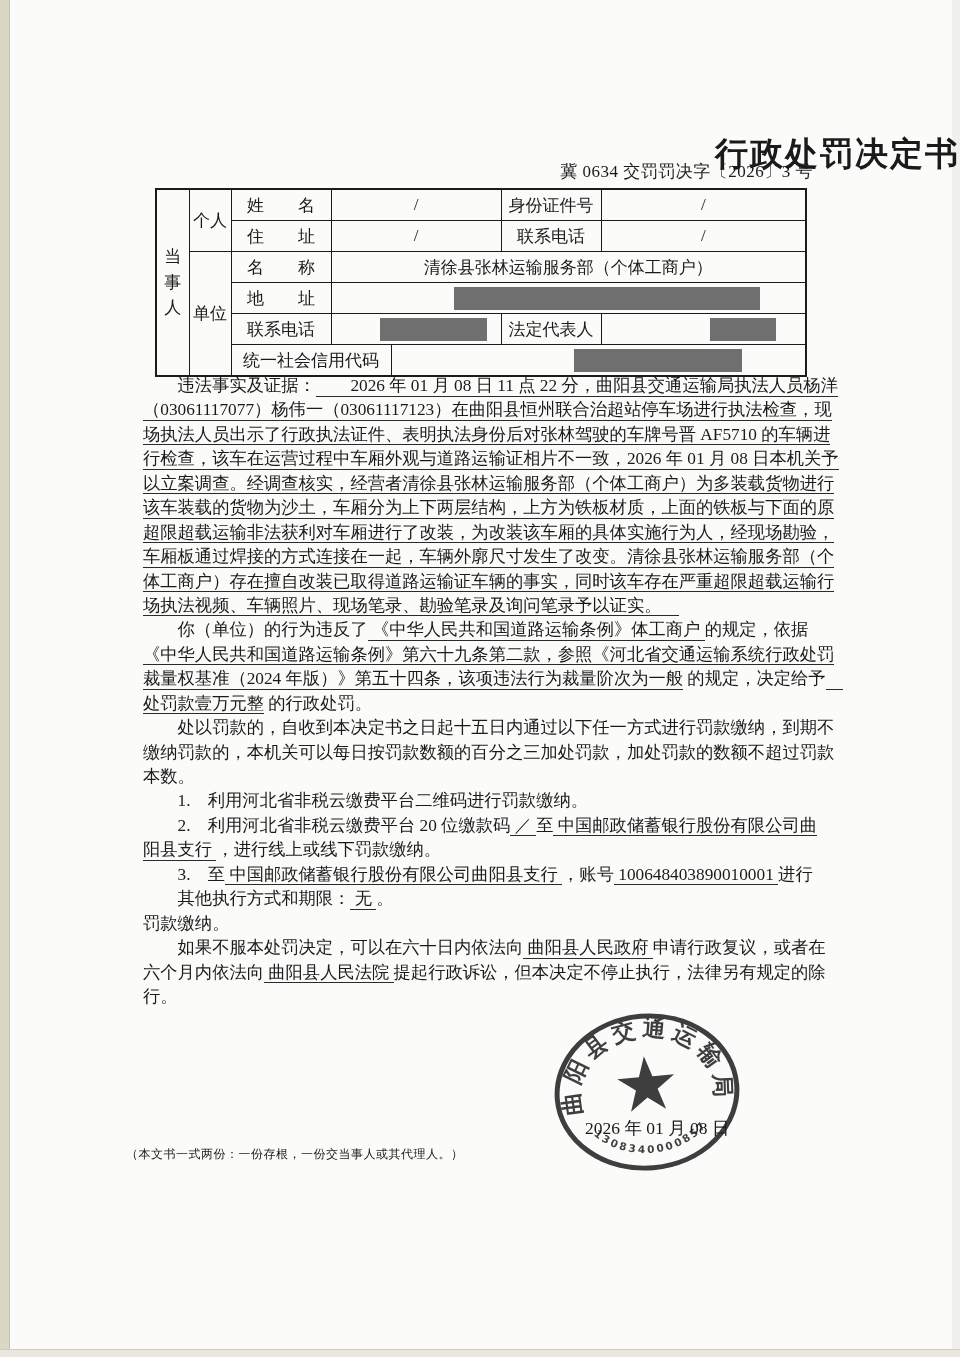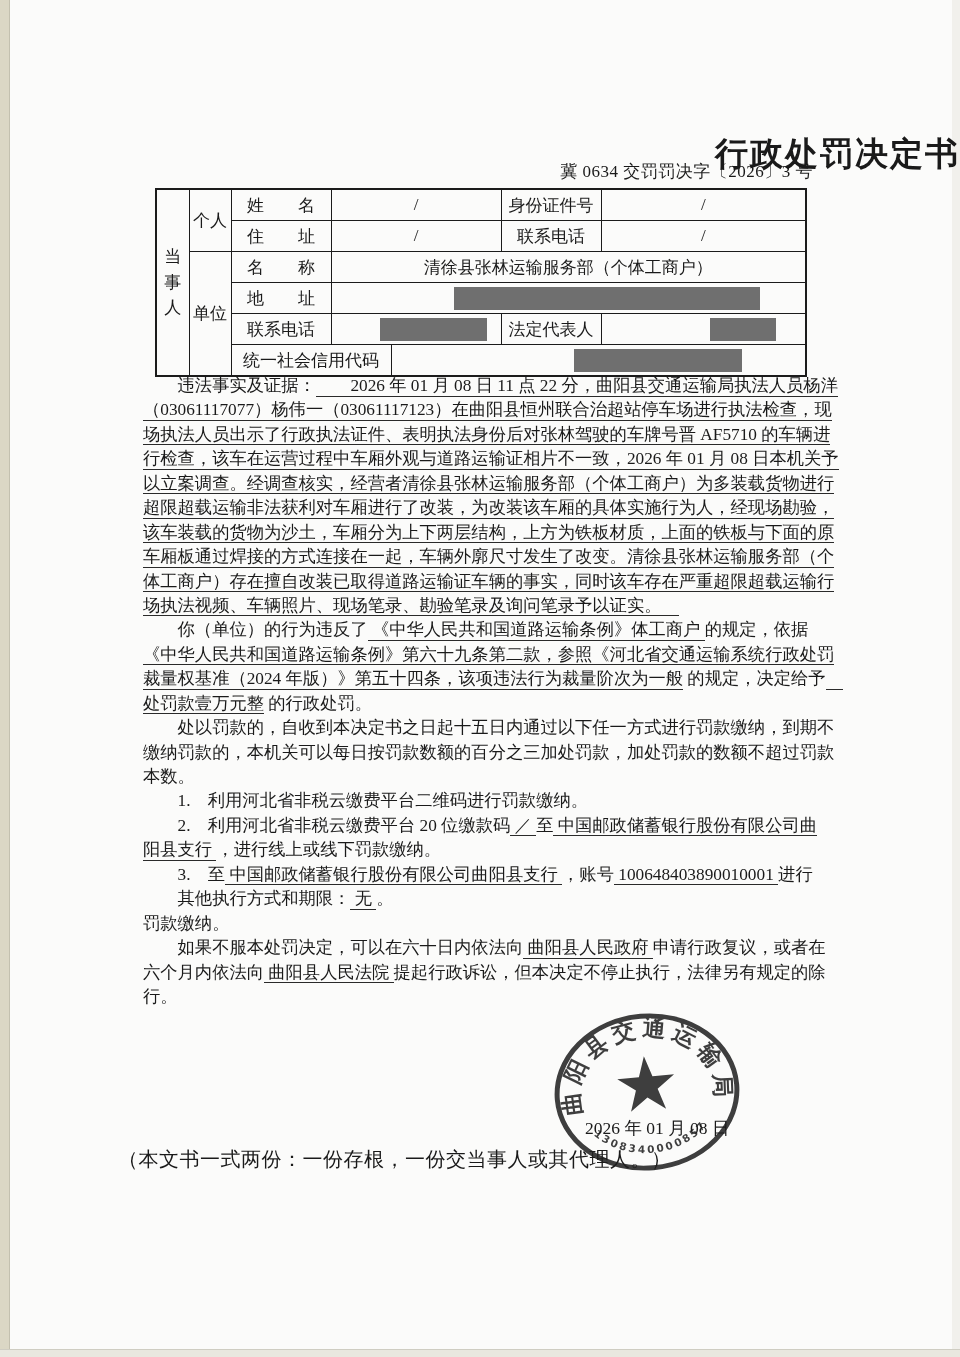--- a/index.html
+++ b/index.html
@@ -25,21 +25,21 @@
   td.party-cell{font-size:15px;line-height:1.5;word-break:break-all;padding:0 1px;}
   td.val-left{text-align:left;}
   .redaction{display:inline-block;background:var(--redaction);height:23px;vertical-align:middle;}
 
   
   .body-text{position:absolute;left:143px;top:374px;width:698px;font-size:17.3px;line-height:24.45px;}
   .body-text .line{white-space:pre;height:24.45px;}
   .body-text .u{border-bottom:1.5px solid #2a2a2a;padding-bottom:.5px;}
 
   .decision-date{position:absolute;left:585px;top:1116px;font-size:17.5px;z-index:6;}
-  .footer-note{position:absolute;left:118px;top:1146px;font-size:20px;letter-spacing:.5px;}
+  .footer-note{position:absolute;left:126px;top:1146px;font-size:12px;letter-spacing:.5px;}
 
   
   .seal{position:absolute;left:549px;top:1009px;width:196px;height:166px;z-index:5;
     transform:rotate(-5deg);opacity:.85;color:var(--seal);}
   .seal svg{width:100%;height:100%;}
   .seal .rim-text{font-family:"Liberation Serif","DejaVu Serif",serif;font-size:23px;font-weight:bold;letter-spacing:5.5px;fill:currentColor;}
   .seal .code-text{font-family:"DejaVu Sans","Liberation Sans",sans-serif;font-size:10.5px;font-weight:bold;letter-spacing:2.4px;fill:currentColor;}
 </style>
 </head>
 <body>
@@ -106,22 +106,22 @@
     </tr>
   </tbody>
     </table>
 
   <div class="body-text" id="body-lines">
       <div class="line"><span>　　违法事实及证据：</span><span class="u">　　2026 年 01 月 08 日 11 点 22 分，曲阳县交通运输局执法人员杨洋</span></div>
       <div class="line"><span class="u">（03061117077）杨伟一（03061117123）在曲阳县恒州联合治超站停车场进行执法检查，现</span></div>
       <div class="line"><span class="u">场执法人员出示了行政执法证件、表明执法身份后对张林驾驶的车牌号晋 AF5710 的车辆进</span></div>
       <div class="line"><span class="u">行检查，该车在运营过程中车厢外观与道路运输证相片不一致，2026 年 01 月 08 日本机关予</span></div>
       <div class="line"><span class="u">以立案调查。经调查核实，经营者清徐县张林运输服务部（个体工商户）为多装载货物进行</span></div>
+      <div class="line"><span class="u">该车装载的货物为沙土，车厢分为上下两层结构，上方为铁板材质，上面的铁板与下面的原</span></div>
       <div class="line"><span class="u">超限超载运输非法获利对车厢进行了改装，为改装该车厢的具体实施行为人，经现场勘验，</span></div>
-      <div class="line"><span class="u">该车装载的货物为沙土，车厢分为上下两层结构，上方为铁板材质，上面的铁板与下面的原</span></div>
       <div class="line"><span class="u">车厢板通过焊接的方式连接在一起，车辆外廓尺寸发生了改变。清徐县张林运输服务部（个</span></div>
       <div class="line"><span class="u">体工商户）存在擅自改装已取得道路运输证车辆的事实，同时该车存在严重超限超载运输行</span></div>
       <div class="line"><span class="u">场执法视频、车辆照片、现场笔录、勘验笔录及询问笔录予以证实。　</span></div>
       <div class="line"><span>　　你（单位）的行为违反了</span><span class="u"> 《中华人民共和国道路运输条例》体工商户 </span><span>的规定，依据</span></div>
       <div class="line"><span class="u">《中华人民共和国道路运输条例》第六十九条第二款，参照《河北省交通运输系统行政处罚</span></div>
       <div class="line"><span class="u">裁量权基准（2024 年版）》第五十四条，该项违法行为裁量阶次为一般</span><span> 的规定，决定给予</span><span class="u">　</span></div>
       <div class="line"><span class="u">处罚款壹万元整</span><span> 的行政处罚。</span></div>
       <div class="line"><span>　　处以罚款的，自收到本决定书之日起十五日内通过以下任一方式进行罚款缴纳，到期不</span></div>
       <div class="line"><span>缴纳罚款的，本机关可以每日按罚款数额的百分之三加处罚款，加处罚款的数额不超过罚款</span></div>
       <div class="line"><span>本数。</span></div>

